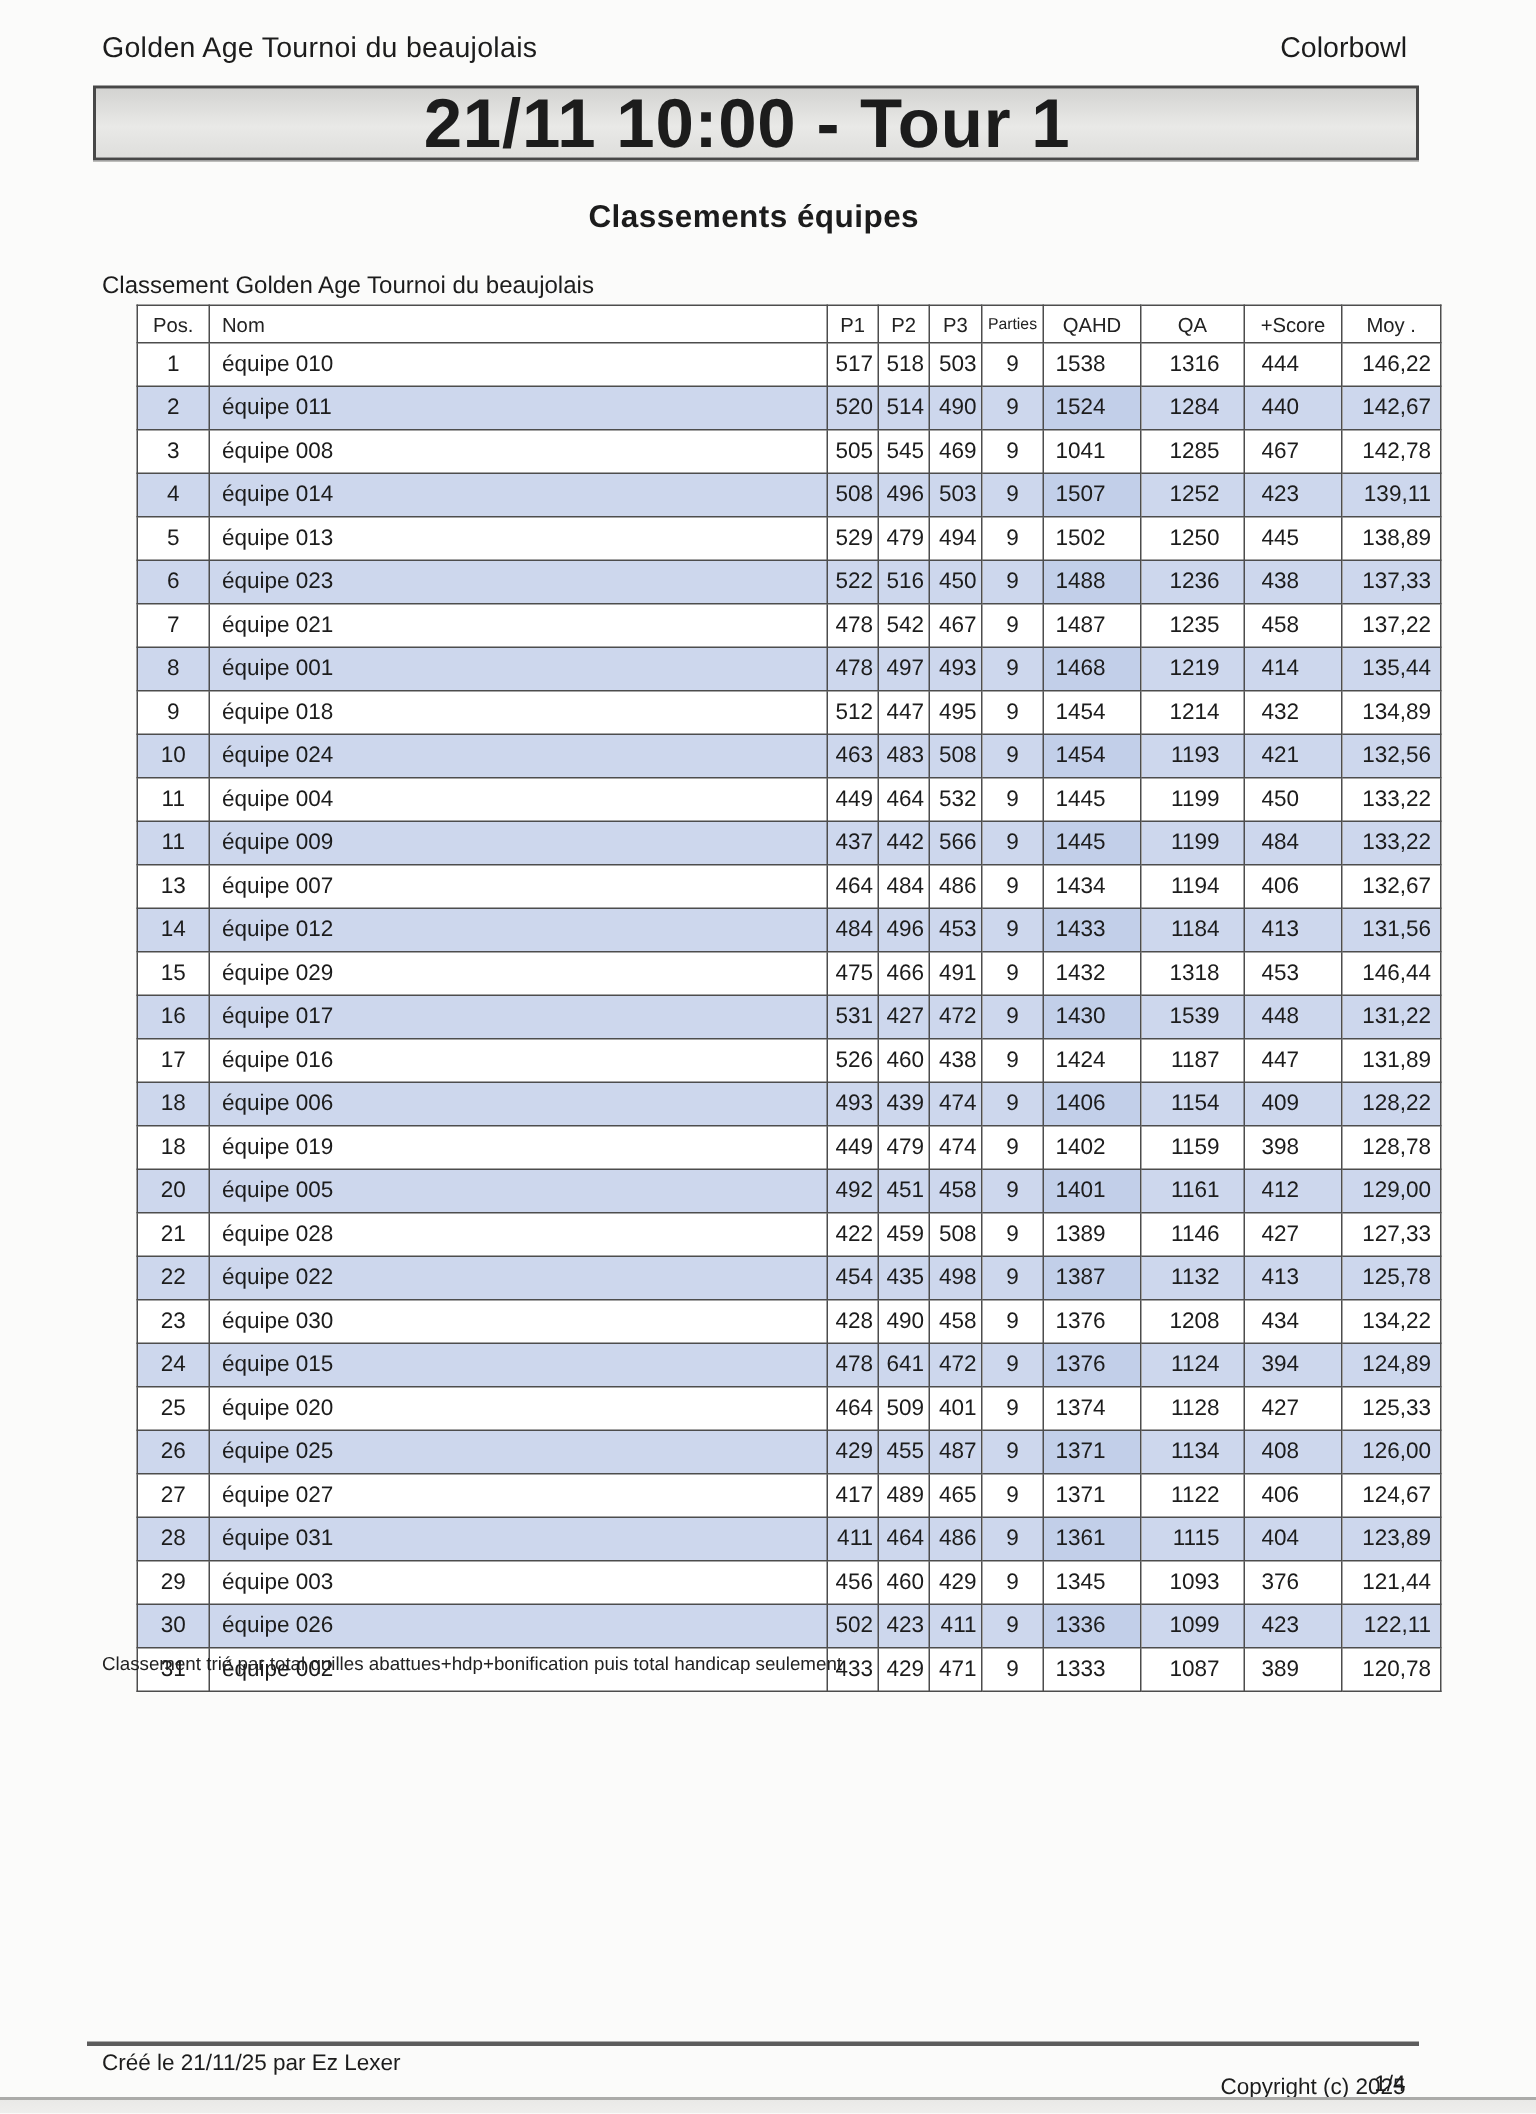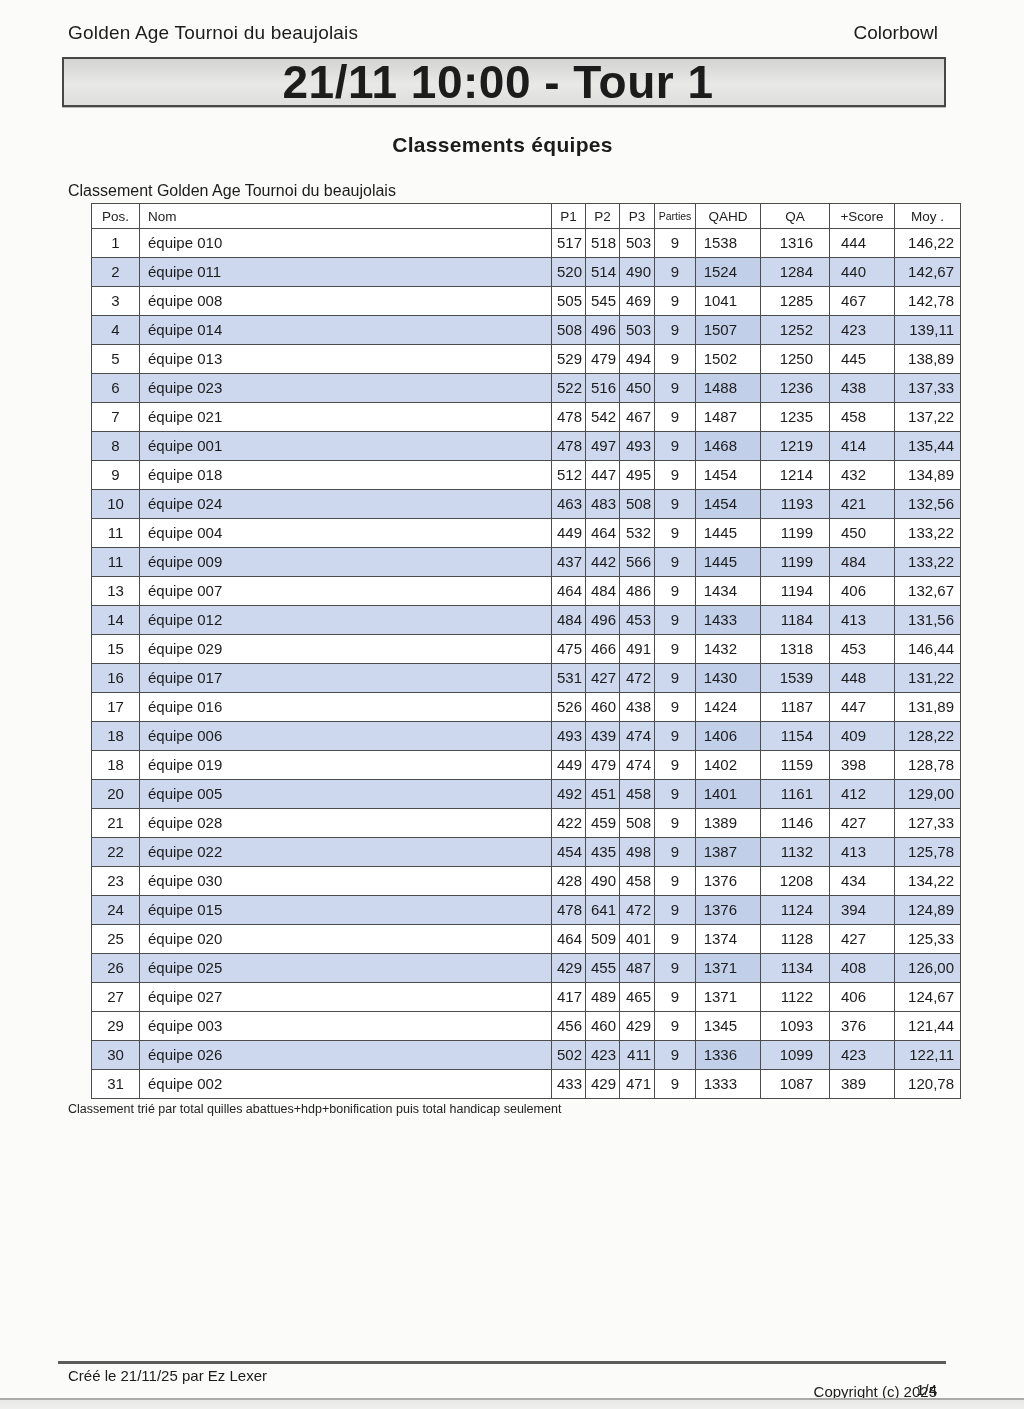--- a/index.html
+++ b/index.html
@@ -431,20 +431,32 @@
           <td class="nom">équipe 027</td>
           <td class="p1">417</td>
           <td class="p2">489</td>
           <td class="p3">465</td>
           <td class="parties">9</td>
           <td class="qahd">1371</td>
           <td class="qa">1122</td>
           <td class="score">406</td>
           <td class="moy">124,67</td>
         </tr>
+        <tr class="striped">
+          <td class="pos">28</td>
+          <td class="nom">équipe 031</td>
+          <td class="p1">411</td>
+          <td class="p2">464</td>
+          <td class="p3">486</td>
+          <td class="parties">9</td>
+          <td class="qahd">1361</td>
+          <td class="qa">1115</td>
+          <td class="score">404</td>
+          <td class="moy">123,89</td>
+        </tr>
         <tr>
           <td class="pos">29</td>
           <td class="nom">équipe 003</td>
           <td class="p1">456</td>
           <td class="p2">460</td>
           <td class="p3">429</td>
           <td class="parties">9</td>
           <td class="qahd">1345</td>
           <td class="qa">1093</td>
           <td class="score">376</td>

